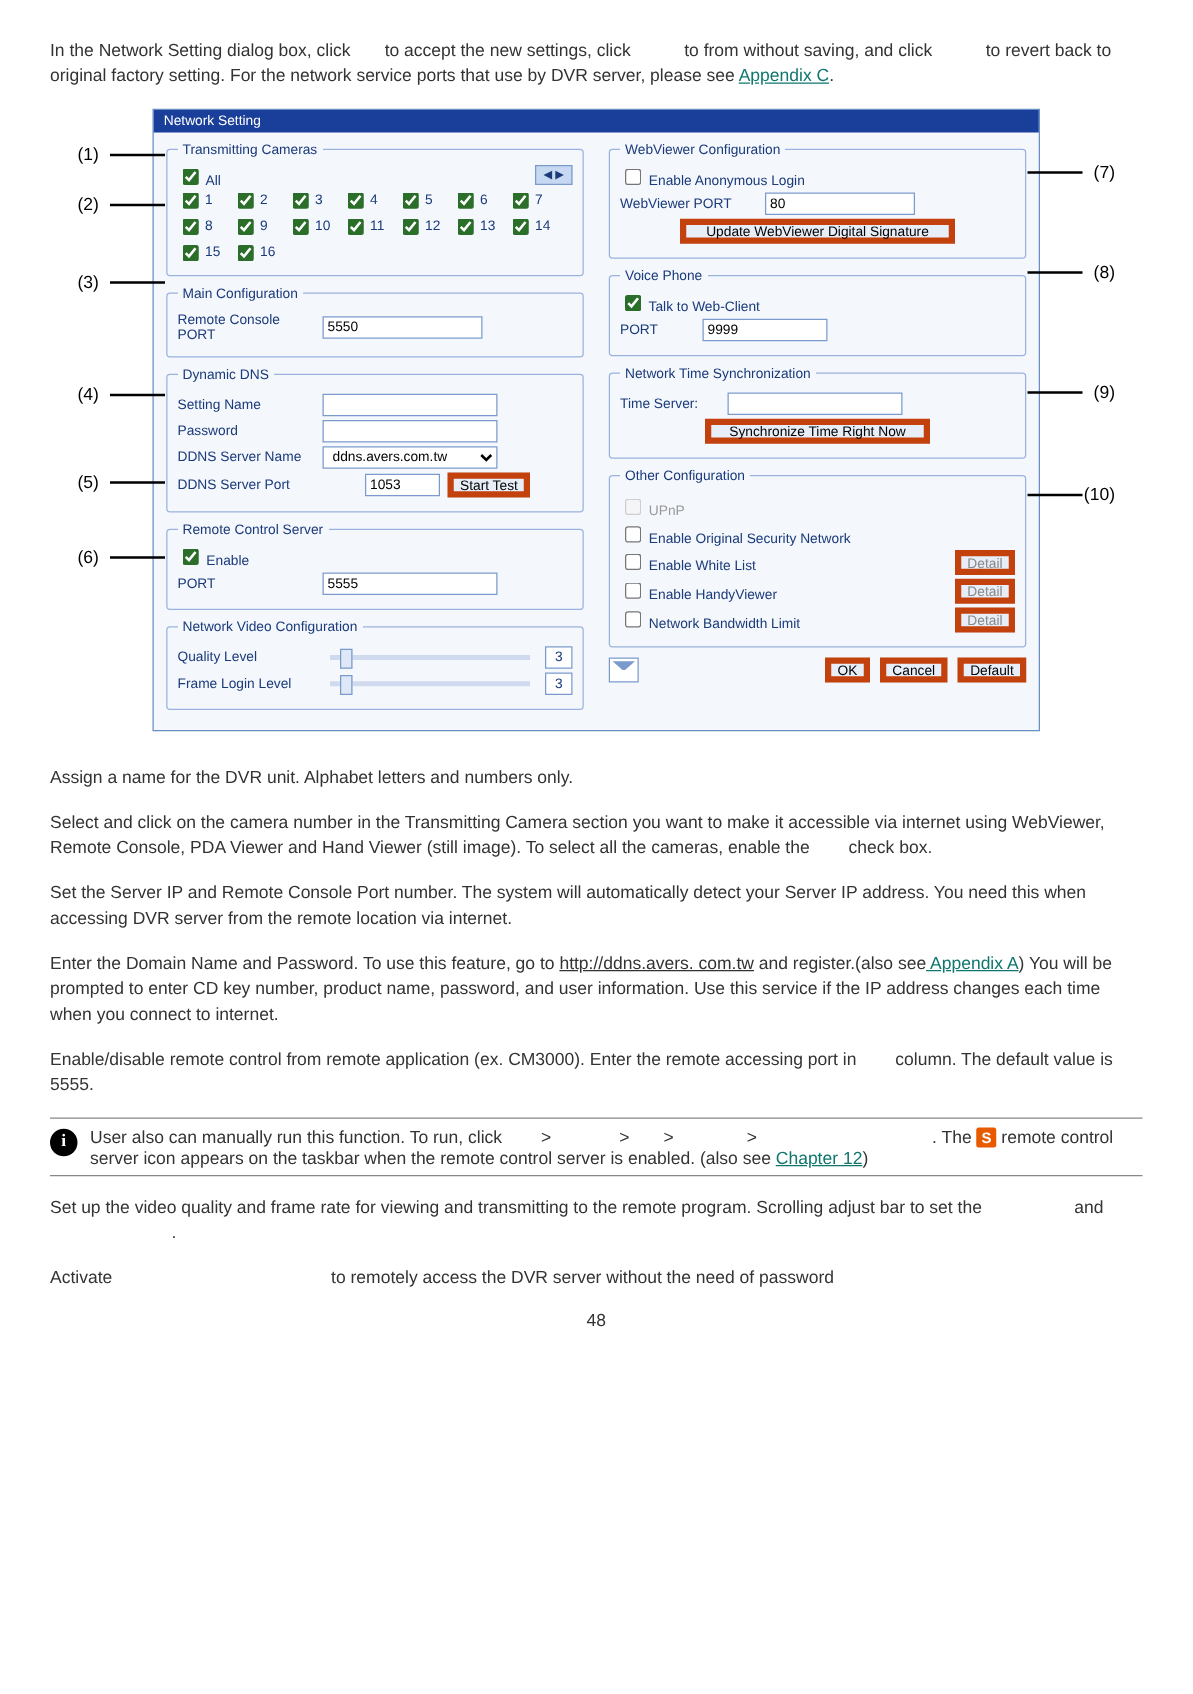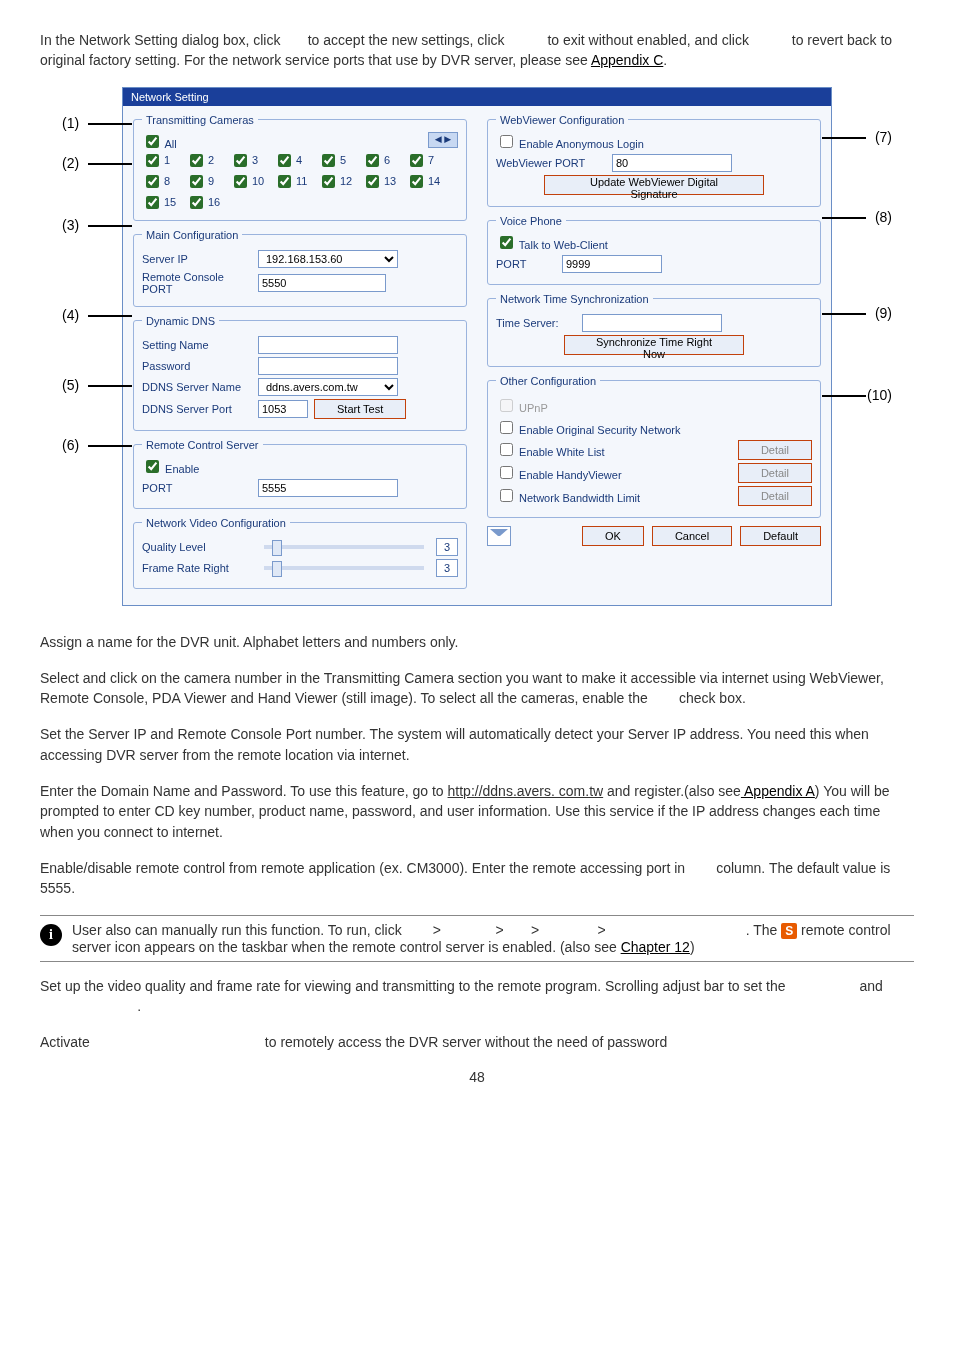--- a/index.html
+++ b/index.html
@@ -5,21 +5,21 @@
   body {
     margin: 0;
     padding: 30px 40px;
     font-family: Arial, Helvetica, sans-serif;
     font-size: 14px;
     color: #333;
     background: #fff;
     width: 874px;
   }
   p { margin: 0 0 16px; line-height: 1.45; }
-  a.link { color: #000000; text-decoration: underline; }
+  a.link { color: #0f766e; text-decoration: underline; }
   .hr { border-top: 1px solid #888; margin: 4px 0; }
   .info-box { display: flex; gap: 10px; margin: 6px 0; }
   .info-icon {
     width: 22px; height: 22px; border-radius: 50%;
     background: #000; color: #fff; font-weight: bold;
     display: flex; align-items: center; justify-content: center;
     flex: 0 0 22px; font-family: serif; margin-top: 2px;
   }
   .s-icon {
     display: inline-block; width: 16px; height: 16px;
@@ -61,22 +61,22 @@
     padding: 6px 8px 8px; margin: 0 0 8px;
   }
   legend { color: #1a3a7a; font-size: 11px; padding: 0 4px; }
   .row { display: flex; align-items: center; margin: 3px 0; gap: 6px; }
   .lbl { width: 110px; color: #1a3a7a; }
   input.tx, select.sel {
     border: 1px solid #7a9acc; background: #fff; height: 18px;
     font-size: 11px; padding: 0 3px; box-sizing: border-box;
   }
   .btn {
-    border: 1px solid #c2410c; background: #e8eef8; height: 20px;
-    font-size: 11px; padding: 0 22px; cursor: default;
+    border: 5px solid #c2410c; background: #e8eef8; height: 20px;
+    font-size: 11px; padding: 0 5px; cursor: default;
   }
   .btn:disabled { color: #888; }
   .cams { display: flex; flex-wrap: wrap; gap: 2px 4px; }
   .cams label { width: 40px; display: inline-flex; align-items: center; gap: 2px; color: #1a3a7a; }
   .arrows {
     float: right; width: 28px; height: 14px; background: #c7d8f2;
     border: 1px solid #7a9acc; font-size: 9px; text-align: center;
     line-height: 12px; color: #1a3a7a;
   }
   .slider {
@@ -100,21 +100,21 @@
   .nochk { accent-color: #2a6e2a; }
 </style>
 </head>
 <body>
 
 <p>
   <span>In the Network Setting dialog box, click</span>
   &nbsp;&nbsp;&nbsp;&nbsp;&nbsp;
   <span>to accept the new settings, click</span>
   &nbsp;&nbsp;&nbsp;&nbsp;&nbsp;&nbsp;&nbsp;&nbsp;&nbsp;
-  <span>to exit without enabled, and click</span>
+  <span>to from without saving, and click</span>
   &nbsp;&nbsp;&nbsp;&nbsp;&nbsp;&nbsp;&nbsp;&nbsp;&nbsp;
   <span>to revert back to original factory setting. For the network service ports that use by DVR server, please see </span>
   <a class="link">Appendix C</a><span>.</span>
 </p>
 
 <div class="diagram-wrap">
 
   <div class="annot-left">
     <div class="annot" style="top:28px">(1)</div>
     <div class="aline" style="top:36px;width:44px"></div>
@@ -215,26 +215,20 @@
             <label>
                 <input type="checkbox" class="chk" checked="" style="">
                 <span>16</span>
               </label>
           </div>
         </fieldset>
 
         <fieldset>
           <legend>Main Configuration</legend>
           <div class="row">
-            <span class="lbl">Server IP</span>
-            <select class="sel" style="width:140px">
-              <option>192.168.153.60</option>
-            </select>
-          </div>
-          <div class="row">
             <span class="lbl">Remote Console PORT</span>
             <input class="tx" style="width: 128px;" value="5550">
           </div>
         </fieldset>
 
         <fieldset>
           <legend>Dynamic DNS</legend>
           <div class="row">
               <span class="lbl">Setting Name</span>
               <input class="tx" style="width: 140px;">
@@ -242,21 +236,21 @@
           <div class="row">
               <span class="lbl">Password</span>
               <input class="tx" style="width: 140px;">
             </div>
           <div class="row">
               <span class="lbl">DDNS Server Name</span>
             <select class="sel" style="width:140px"><option>ddns.avers.com.tw</option></select>
           </div>
           <div class="row">
             <span class="lbl">DDNS Server Port</span>
-            <input class="tx" style="width: 50px;" value="1053">
+            <input class="tx" style="width: 60px; margin-left: 34px;" value="1053">
             <button class="btn">Start Test</button>
           </div>
         </fieldset>
 
         <fieldset>
           <legend>Remote Control Server</legend>
           <label><input type="checkbox" class="chk" checked="" style=""> <span>Enable</span></label>
           <div class="row">
               <span class="lbl">PORT</span>
               <input class="tx" style="width: 140px;" value="5555">
@@ -264,21 +258,21 @@
         </fieldset>
 
         <fieldset>
           <legend>Network Video Configuration</legend>
           <div class="row">
               <span class="lbl">Quality Level</span>
               <span class="slider"></span>
               <span class="sval">3</span>
             </div>
           <div class="row">
-              <span class="lbl">Frame Rate Right</span>
+              <span class="lbl">Frame Login Level</span>
               <span class="slider"></span>
               <span class="sval">3</span>
             </div>
         </fieldset>
       </div>
 
       <div class="col">
         <fieldset>
           <legend>WebViewer Configuration</legend>
           <label><input type="checkbox" class="nochk" style=""> <span>Enable Anonymous Login</span></label>

